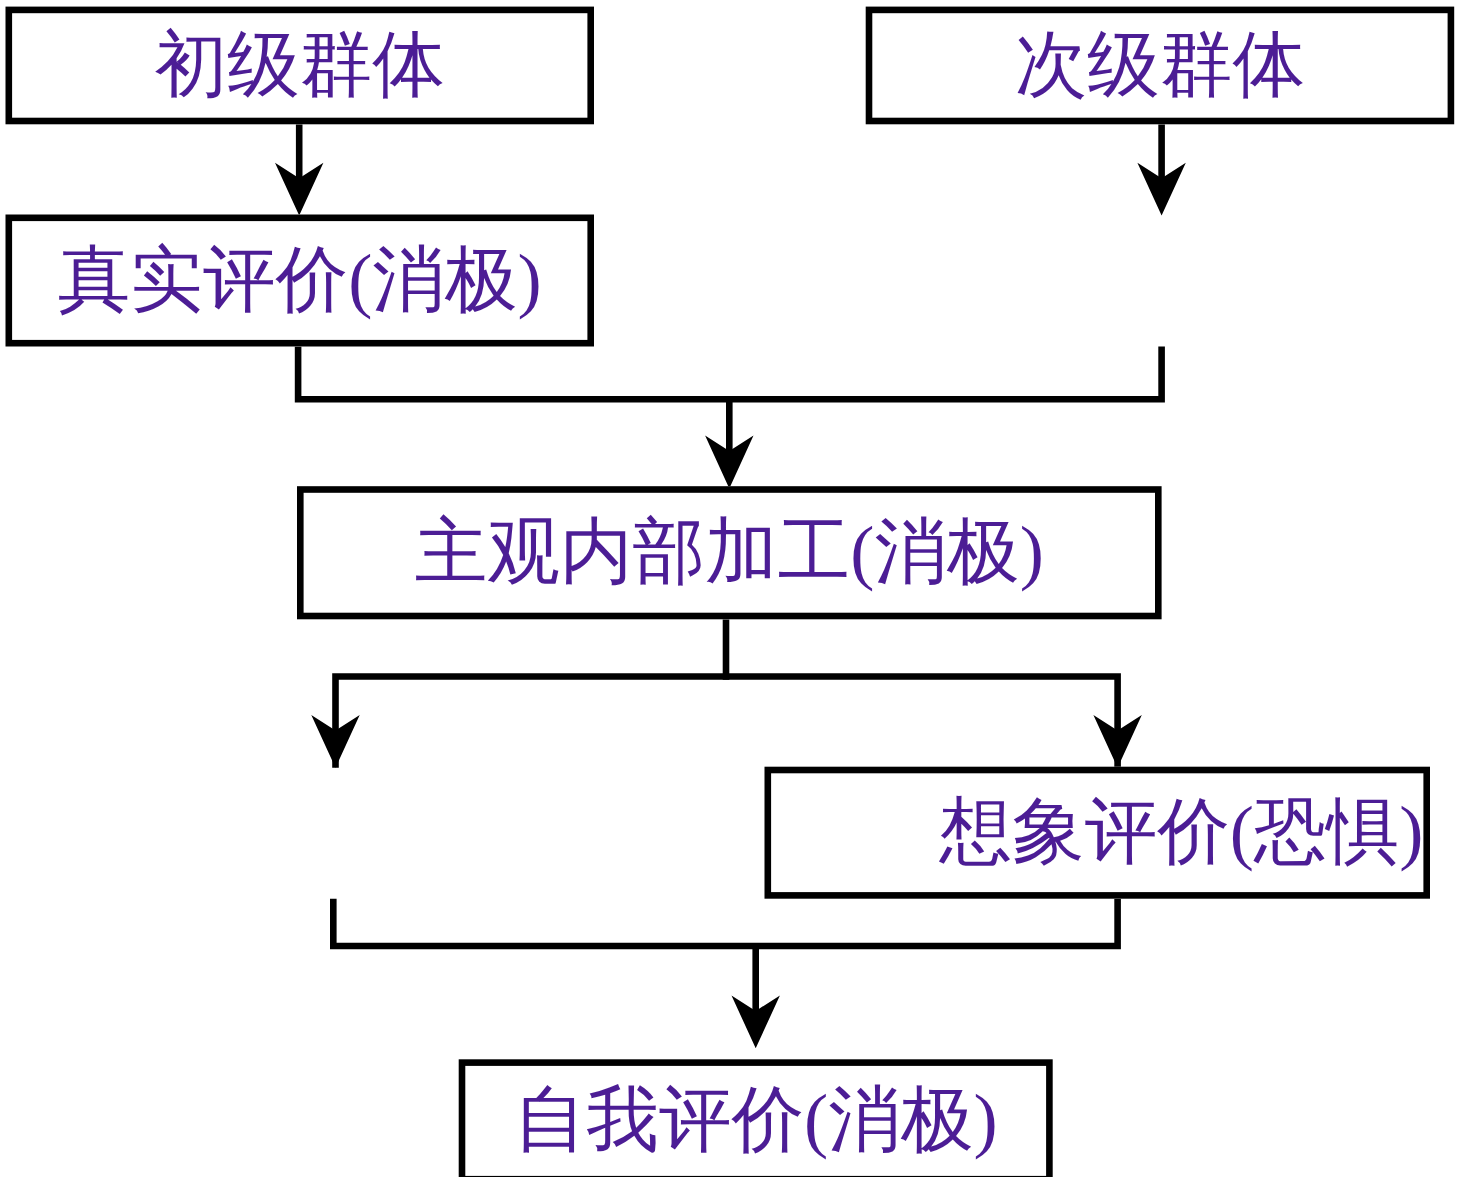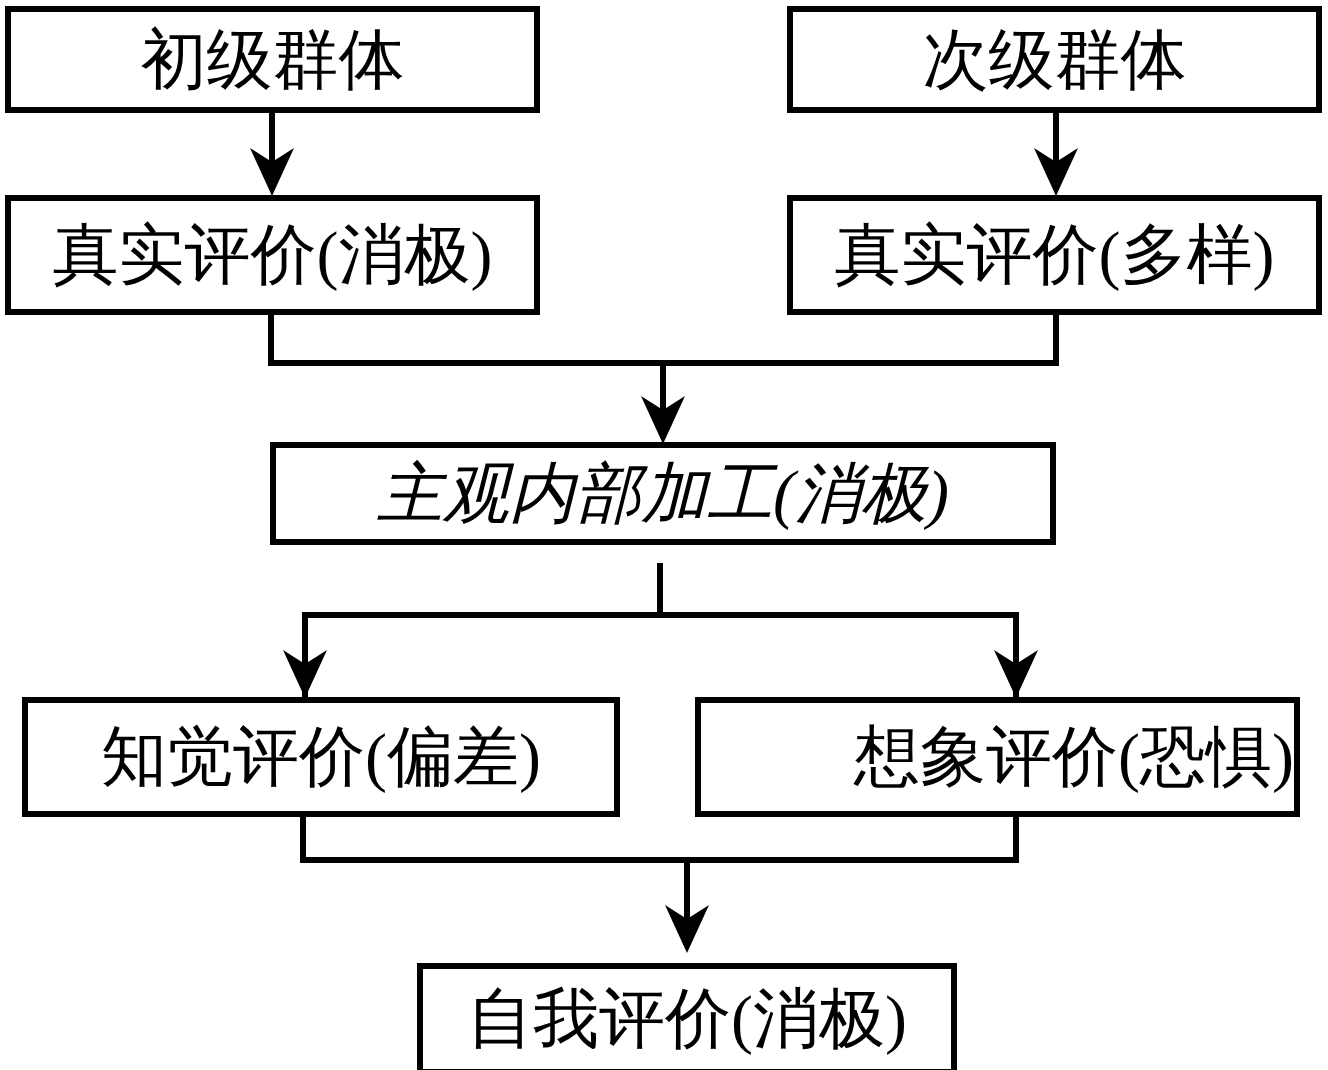--- a/index.html
+++ b/index.html
@@ -24,31 +24,31 @@
   }
   .node {
     position: absolute;
     box-sizing: border-box;
     border: 6px solid #000000;
     background: #ffffff;
     display: flex;
     align-items: center;
     justify-content: center;
     text-align: center;
-    color: #000000;
+    color: #4c1d95;
     font-size: 66px;
     line-height: 1;
     white-space: nowrap;
   }
   
   #n-primary     { left: 5px;   top: 6px;   width: 535px; height: 107px; }
   #n-secondary   { left: 787px; top: 6px;   width: 535px; height: 107px; }
   #n-real-neg    { left: 5px;   top: 195px; width: 535px; height: 120px; }
   #n-real-div    { left: 787px; top: 195px; width: 535px; height: 120px; }
-  #n-subjective  { left: 270px; top: 442px; width: 786px; height: 103px; font-style: italic; }
+  #n-subjective  { left: 270px; top: 442px; width: 786px; height: 121px; }
   #n-perceptual  { left: 22px;  top: 697px; width: 598px; height: 120px; }
   #n-imaginary   { left: 695px; top: 697px; width: 605px; height: 120px; justify-content: flex-end; }
   #n-self        { left: 417px; top: 963px; width: 540px; height: 112px; }
 </style>
 </head>
 <body>
 
 <div id="stage">
 
   <svg id="connectors" viewBox="0 0 1328 1070" xmlns="http://www.w3.org/2000/svg">
@@ -83,31 +83,25 @@
   </div>
 
   <div class="node" id="n-real-neg">
     <span>真实评价(消极)</span>
   </div>
 
   <div class="node" id="n-secondary">
     <span>次级群体</span>
   </div>
 
-  <div class="node" id="n-real-div">
-    <span>真实评价(多样)</span>
-  </div>
 
   <div class="node" id="n-subjective">
     <span>主观内部加工(消极)</span>
   </div>
 
-  <div class="node" id="n-perceptual">
-    <span>知觉评价(偏差)</span>
-  </div>
 
   <div class="node" id="n-imaginary">
     <span>想象评价(恐惧)</span>
   </div>
 
   <div class="node" id="n-self">
     <span>自我评价(消极)</span>
   </div>
 
 </div>

